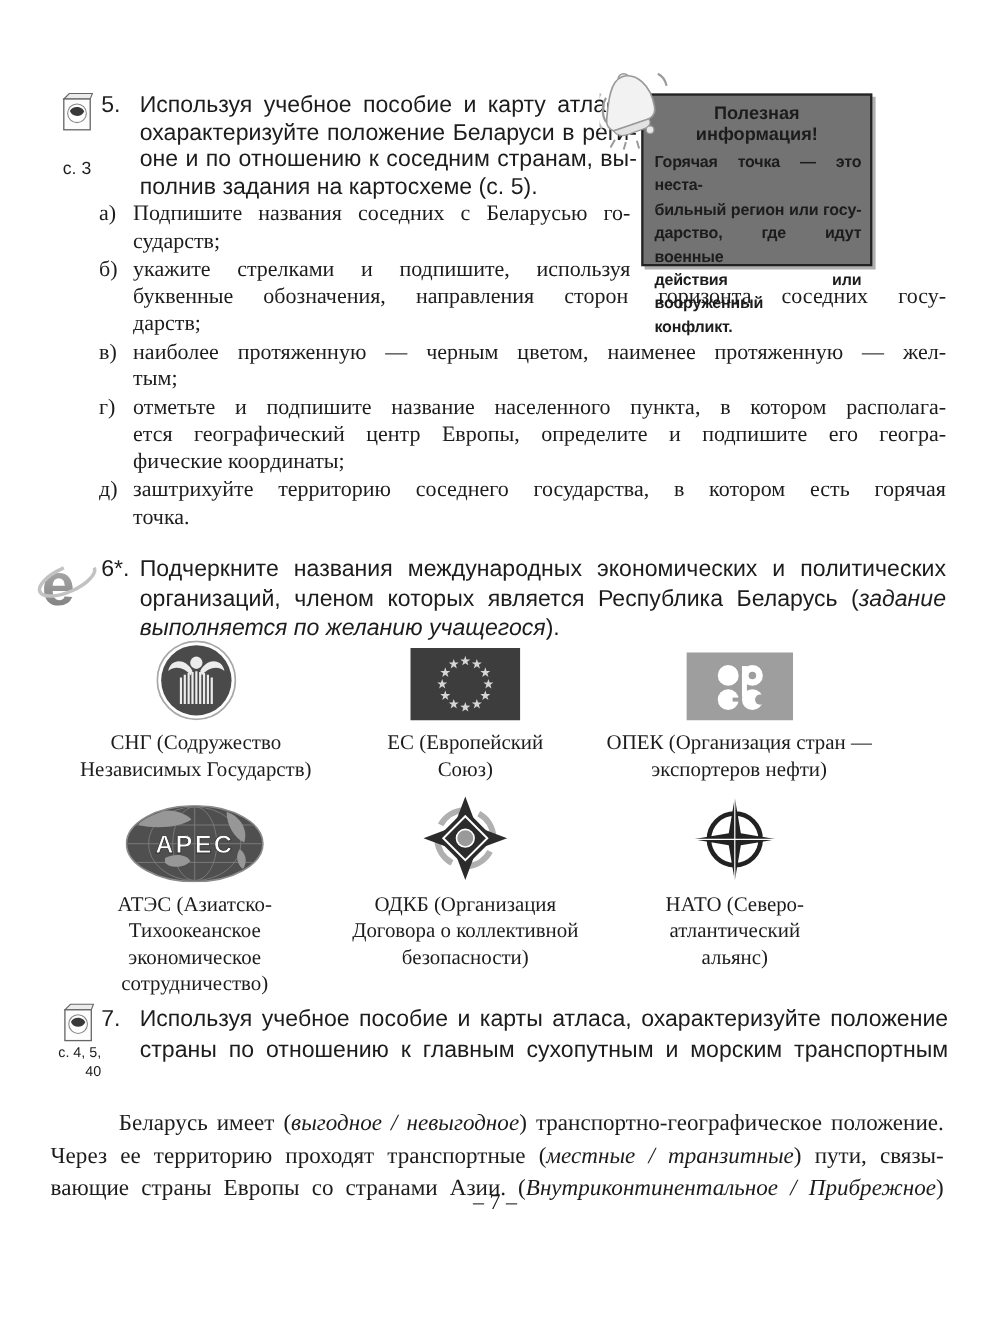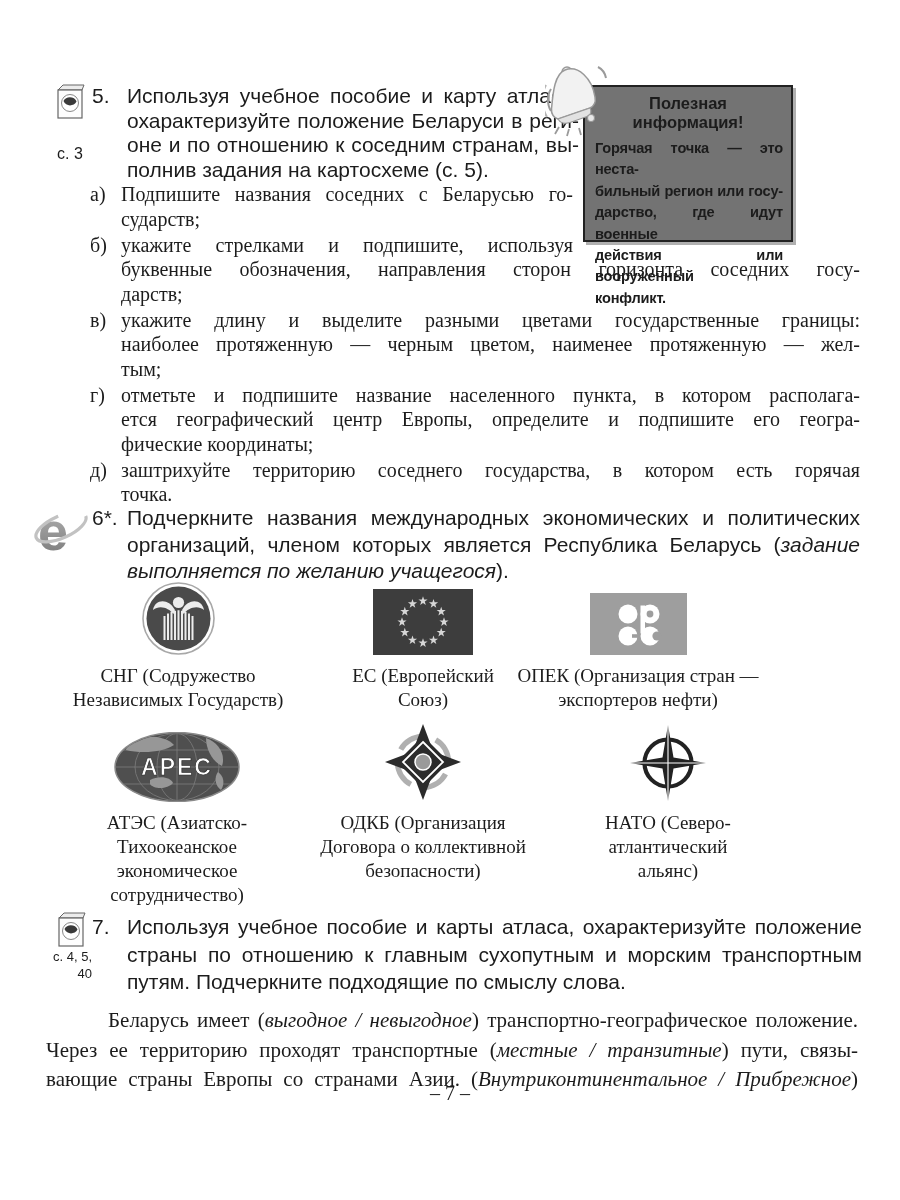--- a/index.html
+++ b/index.html
@@ -41,21 +41,21 @@
   #task6 .task-body { margin-left:35px; }
   .it { font-style:italic;margin-top:34px; }
 
   
   .org { position:absolute; text-align:center; }
   .org-icon-r1 { height:72px; display:flex; align-items:flex-end; justify-content:center; }
   .org-icon-r2 { height:80px; display:flex; align-items:flex-end; justify-content:center; }
   .org-label { margin-top:9px; font-size:19px; line-height:24px; }
   #org-cis  { left:40px;  top:583px; width:276px; }
   #org-eu   { left:303px; top:583px; width:240px; }
-  #org-opec { left:488px; top:583px; width:300px; }
+  #org-opec { left:522px; top:583px; width:300px; }
   #org-apec { left:57px;  top:722px; width:240px; }
   #org-odkb { left:283px; top:722px; width:280px; }
   #org-nato { left:528px; top:722px; width:280px; }
 
   
   #margin7-icon { left:56px; top:910px; }
   #margin7-ref { left:30px; top:948px; width:62px; text-align:right; font-size:13px; line-height:17px; }
   #task7 { left:92px; top:913px; width:770px; font-size:21px; line-height:27.5px; }
   #task7 .tasknum { position:absolute; left:0; top:0; }
   #task7 .task-body { margin-left:35px; }
@@ -124,21 +124,20 @@
       <div class="jline last">сударств;</div>
     </div>
     <div class="item">
       <span class="item-label">б)</span>
       <div class="jline narrow">укажите стрелками и подпишите, используя</div>
       <div class="jline">буквенные обозначения, направления сторон горизонта соседних госу-</div>
       <div class="jline last">дарств;</div>
     </div>
     <div class="item">
       <span class="item-label">в)</span>
-      <div class="jline">укажите длину и выделите разными цветами государственные границы:</div>
       <div class="jline">наиболее протяженную — черным цветом, наименее протяженную — жел-</div>
       <div class="jline last">тым;</div>
     </div>
     <div class="item">
       <span class="item-label">г)</span>
       <div class="jline">отметьте и подпишите название населенного пункта, в котором располага-</div>
       <div class="jline">ется географический центр Европы, определите и подпишите его геогра-</div>
       <div class="jline last">фические координаты;</div>
     </div>
     <div class="item">
@@ -310,21 +309,20 @@
   <div class="abs sans" id="margin7-ref">
     <div>с. 4, 5,</div>
     <div>40</div>
   </div>
 
   <div class="abs sans" id="task7">
     <span class="tasknum">7.</span>
     <div class="task-body">
       <div class="jline">Используя учебное пособие и карты атласа, охарактеризуйте положение</div>
       <div class="jline">страны по отношению к главным сухопутным и морским транспортным</div>
-      <div class="jline last">путям. Подчеркните подходящие по смыслу слова.</div>
     </div>
   </div>
 
   <div class="abs" id="para">
     <div class="jline indent"><span>Беларусь имеет (</span><span class="it">выгодное / невыгодное</span><span>) транспортно-географическое положение.</span></div>
     <div class="jline"><span>Через ее территорию проходят транспортные (</span><span class="it">местные / транзитные</span><span>) пути, связы-</span></div>
     <div class="jline"><span>вающие страны Европы со странами Азии. (</span><span class="it">Внутриконтинентальное / Прибрежное</span><span>)</span></div>
   </div>
 
   <div class="abs" id="page-number">– 7 –</div>

